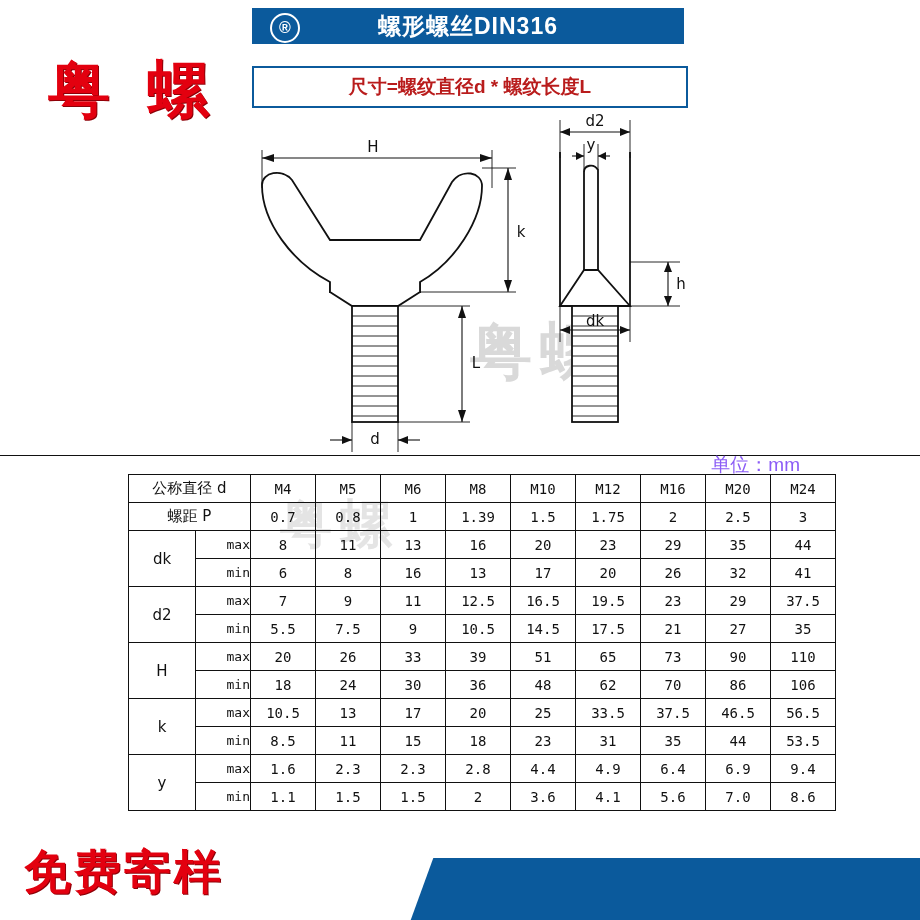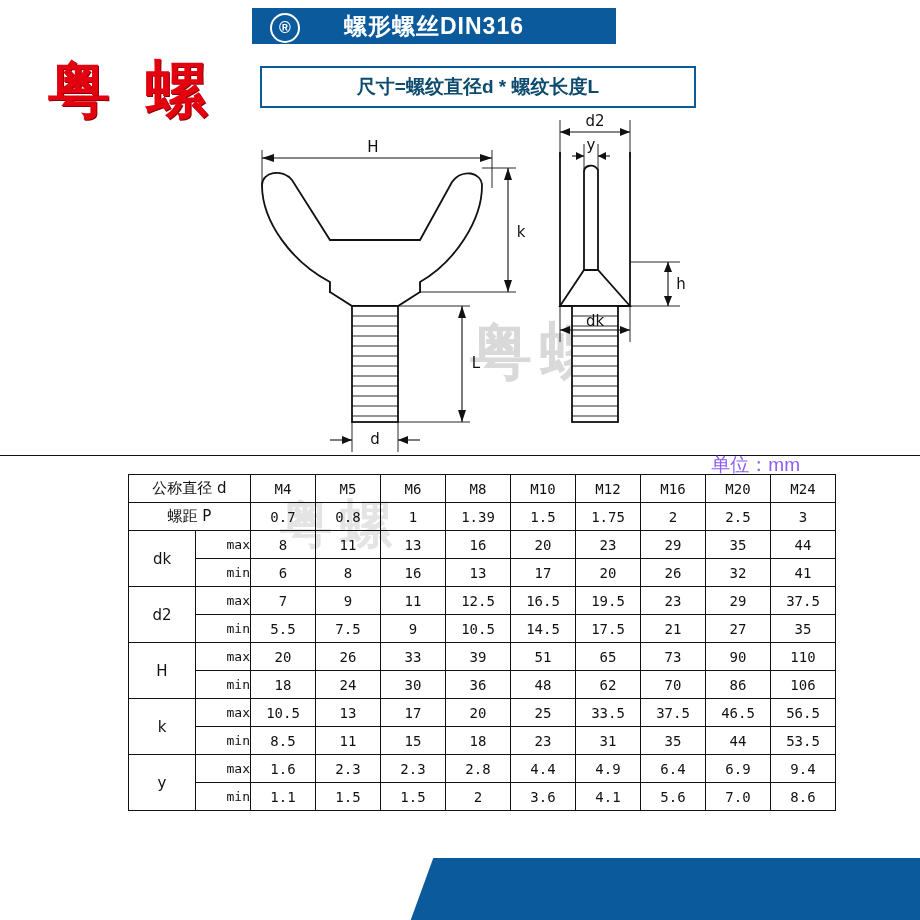--- a/index.html
+++ b/index.html
@@ -7,44 +7,44 @@
     width:920px;height:920px;
     background:#ffffff;
     font-family:"Liberation Sans", sans-serif;
     position:relative;
     overflow:hidden;
   }
   .root{position:absolute;left:0;top:0;width:920px;height:920px;}
 
   
   .hdr-bar{
-    position:absolute;left:252px;top:8px;width:364px;height:36px;
+    position:absolute;left:252px;top:8px;width:432px;height:36px;
     background:#0b5a9c;color:#fff;
     display:flex;align-items:center;justify-content:center;
     font-size:23px;font-weight:bold;letter-spacing:1px;
   }
   .hdr-reg{
     position:absolute;left:270px;top:13px;width:26px;height:26px;
     border:2px solid #ffffff;border-radius:50%;
     color:#fff;font-size:16px;font-weight:bold;
     display:flex;align-items:center;justify-content:center;
   }
   .hdr-sub{
-    position:absolute;left:260px;top:66px;width:432px;height:38px;
+    position:absolute;left:252px;top:66px;width:432px;height:38px;
     border:2px solid #0b5a9c;background:#fff;
     display:flex;align-items:center;justify-content:center;
-    font-size:19px;font-weight:bold;color:#0c4a6e;
+    font-size:19px;font-weight:bold;color:#b91c1c;
   }
 
   
   .brand{
     position:absolute;left:48px;top:48px;
     font-size:62px;font-weight:bold;color:#e3000f;
     letter-spacing:10px;
-    font-family:Liberation Serif, serif;
+    font-family:Liberation Sans, sans-serif;
     text-shadow:1px 1px 0 #8d0008;
   }
 
   
   .wm{
     position:absolute;color:#d9d9d9;font-weight:bold;
     font-family:"DejaVu Sans", sans-serif;
     pointer-events:none;user-select:none;
   }
   .wm1{left:470px;top:310px;font-size:62px;letter-spacing:8px;}
@@ -392,14 +392,15 @@
         <td class="val">5.6</td>
         <td class="val">7.0</td>
         <td class="val">8.6</td>
       </tr>
     </tbody>
   </table>
 
   <div class="bot-right"></div>
   <div class="bot-slash"></div>
   <div class="bot-left"></div>
+  <div class="bot-left-txt">免费寄样</div>
 
 </div>
 
 </body></html>

